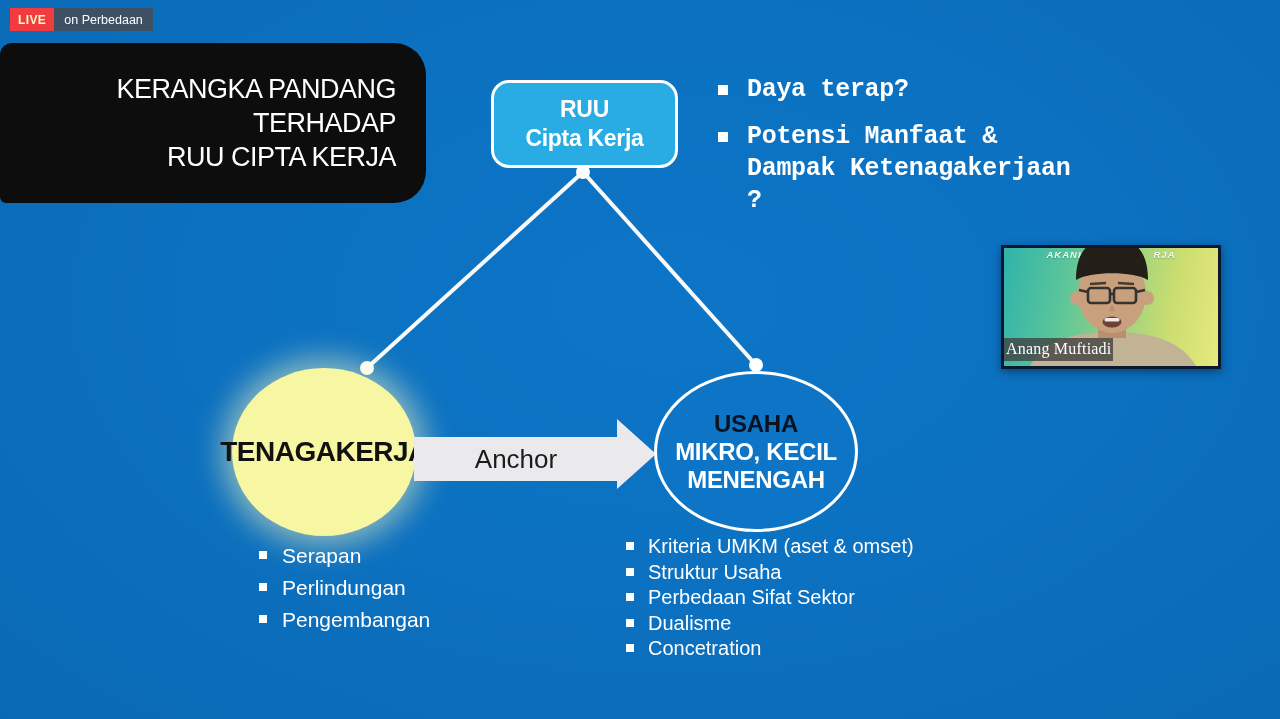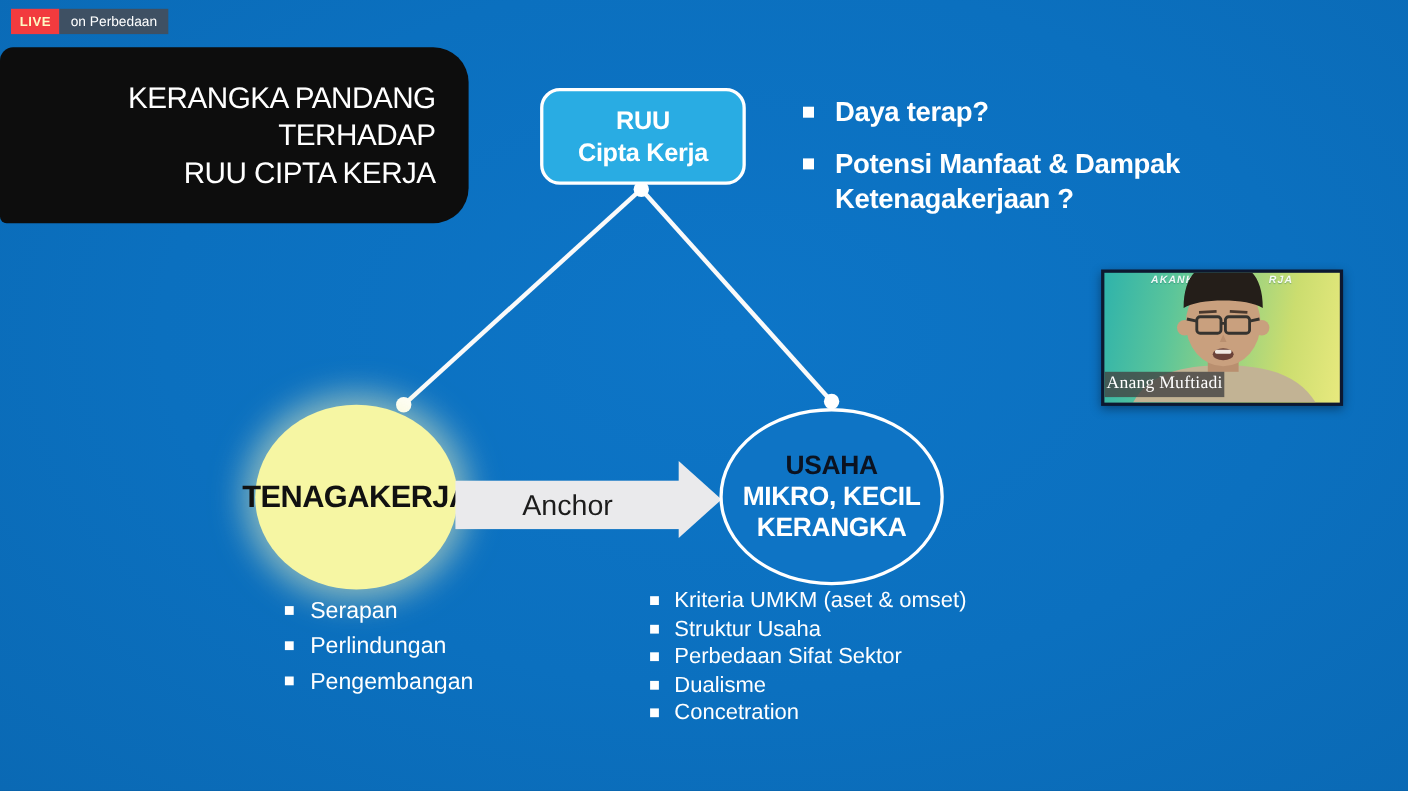--- a/index.html
+++ b/index.html
@@ -23,21 +23,21 @@
     text-align:right;letter-spacing:-0.5px;
   }
   
   .ruu-node{
     position:absolute;left:491px;top:80px;width:187px;height:88px;
     background:#29ACE3;border:3px solid #fff;border-radius:18px;box-sizing:border-box;
     display:flex;flex-direction:column;justify-content:center;align-items:center;
     color:#fff;font-weight:bold;font-size:23px;line-height:29px;letter-spacing:-0.3px;
   }
   
-  .questions{position:absolute;left:718px;top:74px;width:410px;list-style:none;margin:12px;padding:0;}
+  .questions{position:absolute;left:718px;top:74px;width:410px;list-style:none;margin:0;padding:0;font-family:Liberation Mono, monospace;}
   .questions li{display:flex;color:#fff;font-weight:bold;font-size:25px;line-height:32px;
     margin-bottom:15px;letter-spacing:-0.3px;}
   .questions .sq{width:10px;height:10px;background:#fff;margin:11px 19px 0 0;flex:none;}
   .questions .qt{max-width:350px;}
   
   .connectors{position:absolute;left:0;top:0;pointer-events:none;}
   
   .tenaga-circle{
     position:absolute;left:232px;top:368px;width:184px;height:168px;border-radius:50%;
     background:#F6F6A3;box-shadow:0 0 30px 10px rgba(246,246,190,0.55);
@@ -63,21 +63,21 @@
   }
   .usaha-ellipse .dark{color:#0B1220;}
   .usaha-ellipse .light{color:#fff;}
   
   .blist{list-style:none;margin:0;padding:0;position:absolute;}
   .blist li{display:flex;color:#fff;}
   .blist .sq{background:#fff;flex:none;}
   .left-bullets{left:259px;top:543px;}
   .left-bullets li{font-size:21px;line-height:25px;margin-bottom:7px;}
   .left-bullets .sq{width:8px;height:8px;margin:8px 15px 0 0;}
-  .right-bullets{left:591px;top:534px;}
+  .right-bullets{left:626px;top:534px;}
   .right-bullets li{font-size:20px;line-height:25.5px;}
   .right-bullets .sq{width:8px;height:8px;margin:8px 14px 0 0;}
   
   .webcam-tile{
     position:absolute;left:1001px;top:245px;width:220px;height:124px;
     background:#0D1830;padding:3px;box-sizing:border-box;
     box-shadow:0 3px 9px rgba(0,0,0,0.4);cursor:pointer;
   }
   .webcam-video{
     position:relative;width:100%;height:100%;overflow:hidden;
@@ -141,21 +141,21 @@
   </div>
 
   <div class="arrow-shaft">
     <span>Anchor</span>
   </div>
   <div class="arrow-head"></div>
 
   <div class="usaha-ellipse">
     <div class="dark">USAHA</div>
     <div class="light">MIKRO, KECIL</div>
-    <div class="light">KERANGKA</div>
+    <div class="light">MENENGAH</div>
   </div>
 
   <ul class="blist left-bullets">
     <li>
       <span class="sq"></span>
       <span>Serapan</span>
     </li>
     <li>
       <span class="sq"></span>
       <span>Perlindungan</span>

